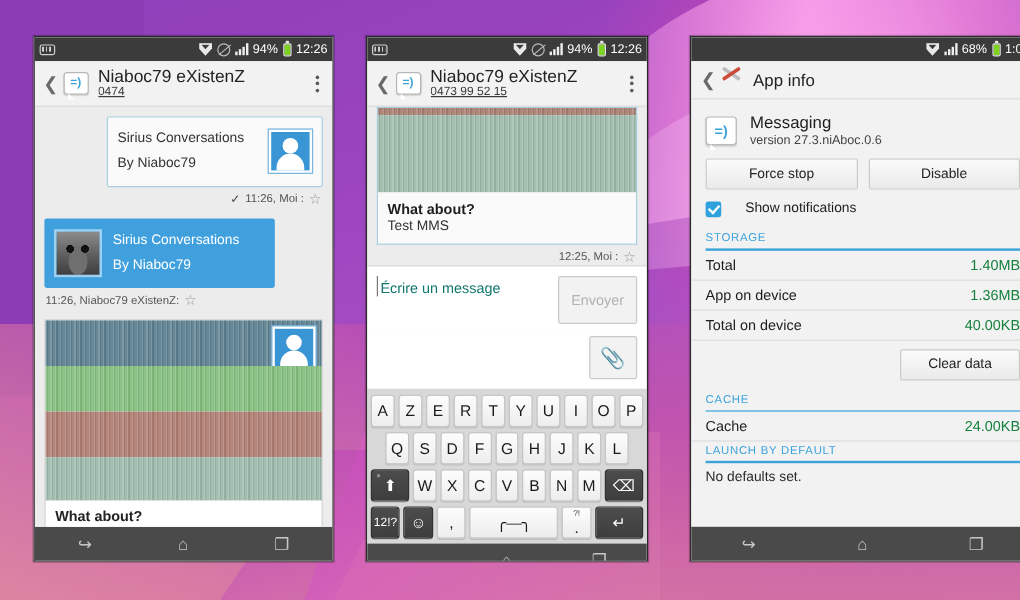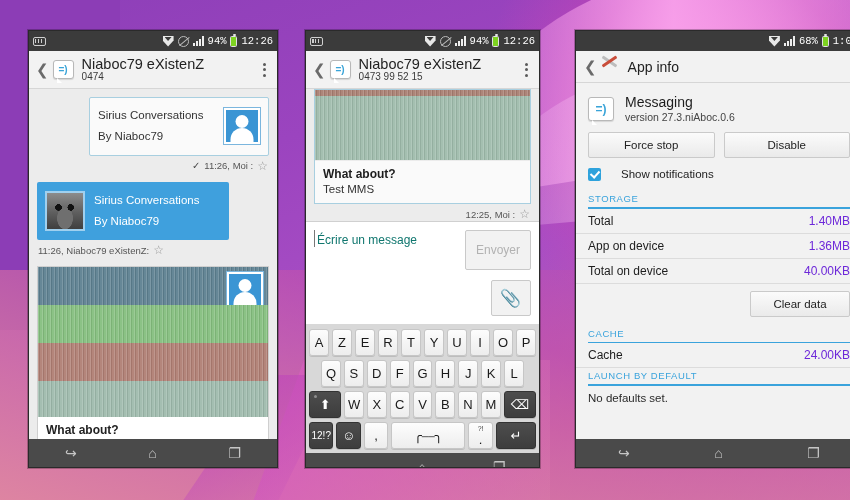--- a/index.html
+++ b/index.html
@@ -64,21 +64,21 @@
     box-shadow:0 0 0 1px rgba(0,0,0,.25);
   }
   #phone1 { left:28px;  top:30px;  width:250px; height:438px; }
   #phone2 { left:305px; top:30px;  width:235px; height:438px; }
   #phone3 { left:575px; top:30px;  width:288px; height:438px; }
 
   
   .statusbar {
     height:20px; background:#3b3b3b; color:#fff;
     display:flex; align-items:center; padding:0 4px;
-    font-size:10.5px; flex:none;font-family:Liberation Mono, monospace;
+    font-size:10.5px; flex:none;
   }
   .sb-left { flex:1; display:flex; align-items:center; gap:3px; }
   .sb-right { display:flex; align-items:center; gap:4px; }
   .kbico {
     width:13px;height:9px;border:1px solid #cfcfcf;border-radius:2px;
     background:repeating-linear-gradient(90deg,#cfcfcf 0 1.5px,transparent 1.5px 3px);
     background-position:center; background-size:9px 4px; background-repeat:no-repeat;
   }
   .shield {
     width:11px;height:11px;
@@ -114,21 +114,21 @@
   .msgicon {
     width:21px;height:19px;background:#fff;border:1px solid #b8b8b8;border-radius:3px;
     position:relative; color:#3aa4d8; font-size:10px; font-weight:bold;
     display:flex;align-items:center;justify-content:center; margin-right:8px;
     box-shadow:0 1px 1px rgba(0,0,0,.12);
   }
   .msgicon::after{content:"";position:absolute;left:3px;bottom:-5px;width:0;height:0;
     border-left:5px solid #fff;border-top:5px solid transparent;border-bottom:0;}
   .ttl-wrap{flex:1;min-width:0;line-height:1.05;}
   .ttl{font-size:14.5px;color:#222;white-space:nowrap;overflow:hidden;}
-  .sub{font-size:10px;color:#3a3a3a;white-space:nowrap;overflow:hidden;}
+  .sub{font-size:10px;color:#3a3a3a;white-space:nowrap;overflow:hidden;text-decoration:underline;}
   .kebab{display:flex;flex-direction:column;gap:2.5px;padding:2px 4px;}
   .kebab i{width:3px;height:3px;background:#5a5a5a;border-radius:50%;display:block;}
 
   
   .thread{flex:1;background:#ececec;overflow:hidden;position:relative;}
 
   .bubble-out{
     margin:8px 8px 0 60px; background:#fafafa; border:1px solid #a8cfe0;
     border-radius:2px; padding:7px 8px; display:flex; align-items:center; gap:8px;
   }
@@ -237,21 +237,21 @@
     display:flex;align-items:center;justify-content:center;font-size:11.5px;color:#222;
   }
   .chkrow{display:flex;align-items:flex-start;gap:20px;padding:0 12px 10px;}
   .cbox{width:13px;height:13px;background:#2ea2dc;border-radius:2px;position:relative;flex:none;}
   .cbox::after{content:"";position:absolute;left:3.5px;top:1px;width:4px;height:7px;
     border:solid #fff;border-width:0 2px 2px 0;transform:rotate(42deg);}
   .chklbl{font-size:11.5px;color:#1d1d1d;}
   .sechdr{font-size:9.5px;color:#3aa3dc;letter-spacing:.6px;padding:2px 12px 3px;}
   .secline{height:1.5px;background:#3aa3dc;margin:0 12px 0;}
   .srow{display:flex;justify-content:space-between;padding:5px 12px 5px;border-bottom:1px solid #dcdcdc;font-size:12px;color:#1d1d1d;}
-  .srow .v{color:#6d28d9;}
+  .srow .v{color:#15803d;}
   .clearrow{display:flex;justify-content:flex-end;padding:7px 12px 9px;}
   .clearbtn{
     width:100px;height:26px;background:linear-gradient(180deg,#fbfbfb,#eaeaea);
     border:1px solid #cacaca;border-radius:2px;
     display:flex;align-items:center;justify-content:center;font-size:11.5px;color:#222;
   }
   .nodefault{font-size:11.5px;color:#2a2a2a;padding:6px 12px 0;}
 </style>
 </head>
 <body>

